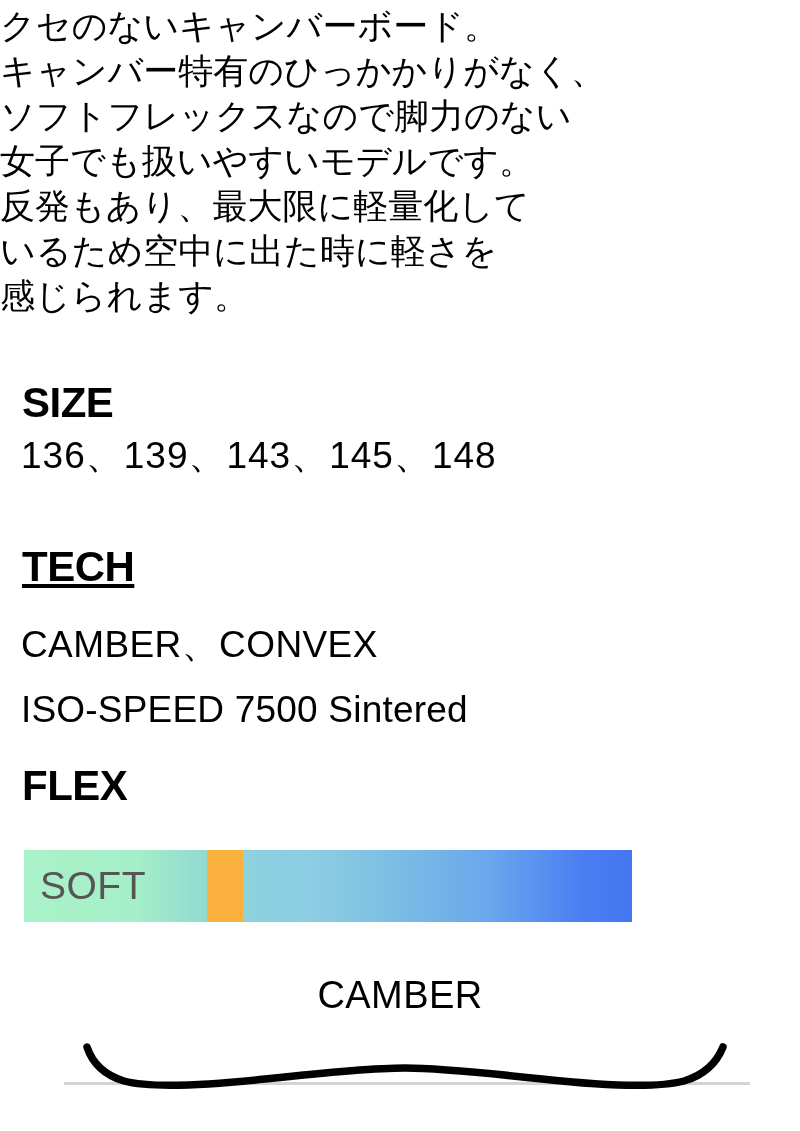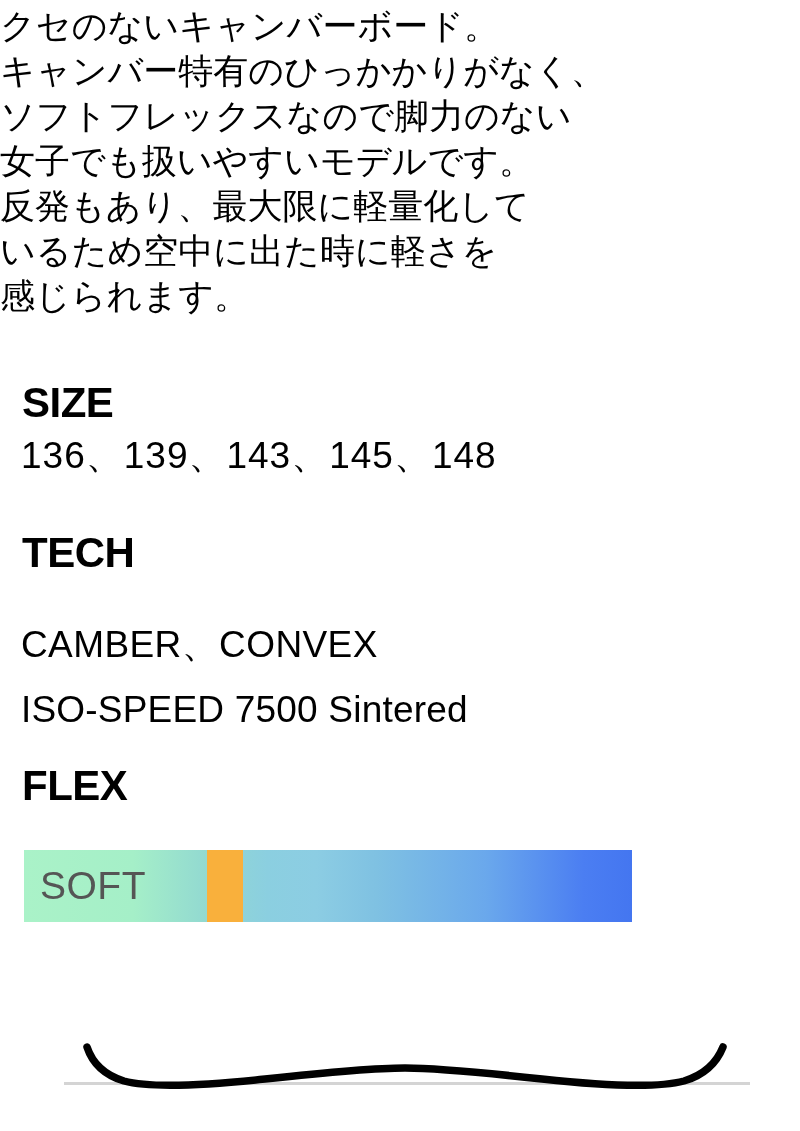--- a/index.html
+++ b/index.html
@@ -42,21 +42,21 @@
     left: 22px;
     font-family: "Liberation Sans", "DejaVu Sans", sans-serif;
     font-weight: bold;
     font-size: 42px;
     line-height: 57px;
     letter-spacing: -0.5px;
     color: #000000;
     white-space: nowrap;
   }
   #heading-size { top: 374px; }
-  #heading-tech { top: 524px; }
+  #heading-tech { top: 538px; text-decoration: underline; }
   #heading-flex { top: 757px; }
 
   
   .value-line {
     position: absolute;
     left: 21px;
     font-family: "Liberation Sans", "DejaVu Sans", sans-serif;
     font-weight: normal;
     font-size: 37px;
     line-height: 40px;
@@ -159,20 +159,21 @@
 <div class="value-line" id="tech-line-2">ISO-SPEED 7500 Sintered</div>
 
 <div class="heading" id="heading-flex">FLEX</div>
 
 <div class="flex-bar">
   <div class="flex-label" id="flex-label-soft">SOFT</div>
   <div class="flex-marker"></div>
 </div>
 
 <div class="camber-block">
+  <div class="camber-title">CAMBER</div>
   <svg class="camber-svg" width="800" height="176" viewBox="0 0 800 176">
     <line x1="64" y1="128.5" x2="750" y2="128.5" stroke="#d4d4d4" stroke-width="3"></line>
     <path d="M 87 92
              C 92 107, 104 120, 124 126
              C 150 133, 200 131, 265 124
              C 330 117, 380 113, 405 113
              C 430 113, 478 117, 542 124
              C 606 131, 658 133, 684 126
              C 704 120, 717 107, 723 92" fill="none" stroke="#000000" stroke-width="7.5" stroke-linecap="round" stroke-linejoin="round"></path>
   </svg>

